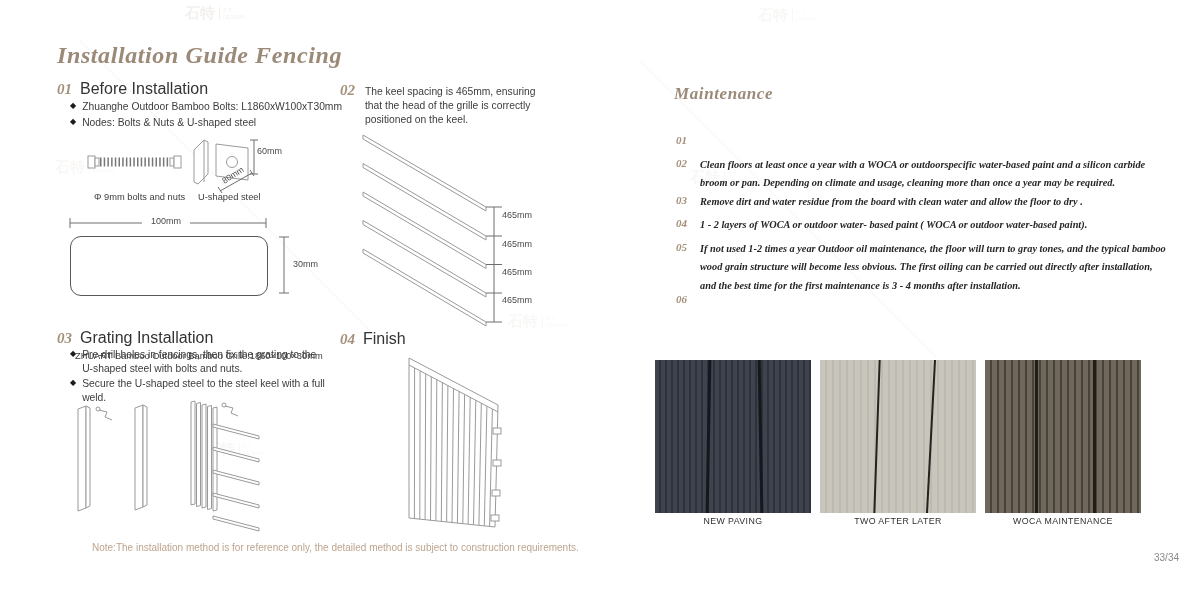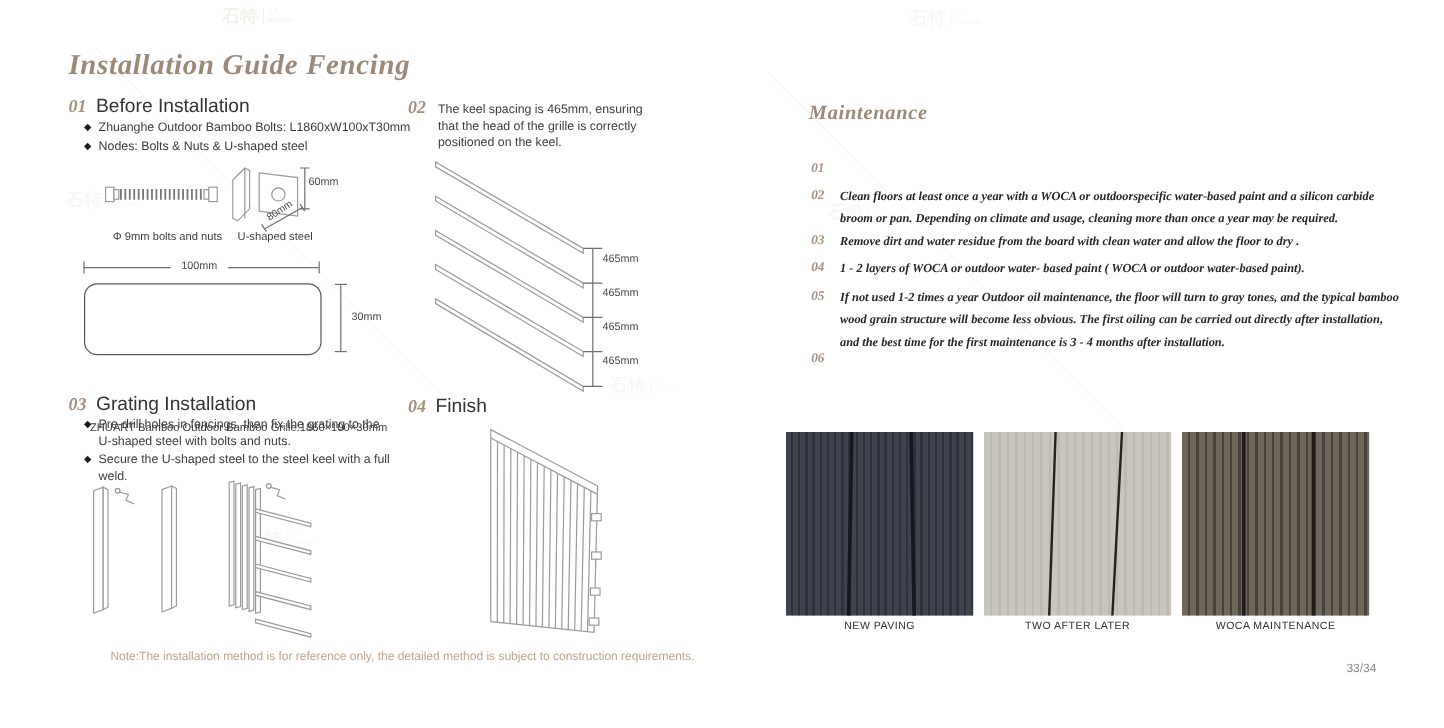--- a/index.html
+++ b/index.html
@@ -246,14 +246,14 @@
     <div class="seam" style="left:110px;transform:rotate(3deg);"></div>
   </div>
   <div class="photo p3" style="left:985px;">
     <div class="seam" style="left:50px;"></div>
     <div class="seam" style="left:108px;"></div>
   </div>
   <div class="photo-cap" style="left:655px;">NEW PAVING</div>
   <div class="photo-cap" style="left:820px;">TWO AFTER LATER</div>
   <div class="photo-cap" style="left:985px;">WOCA MAINTENANCE</div>
 
-  <div class="abs pageno" style="left:1122px;top:552px;">33/34</div>
+  <div class="abs pageno" style="left:1154px;top:552px;">33/34</div>
 </div>
 
 </body></html>

